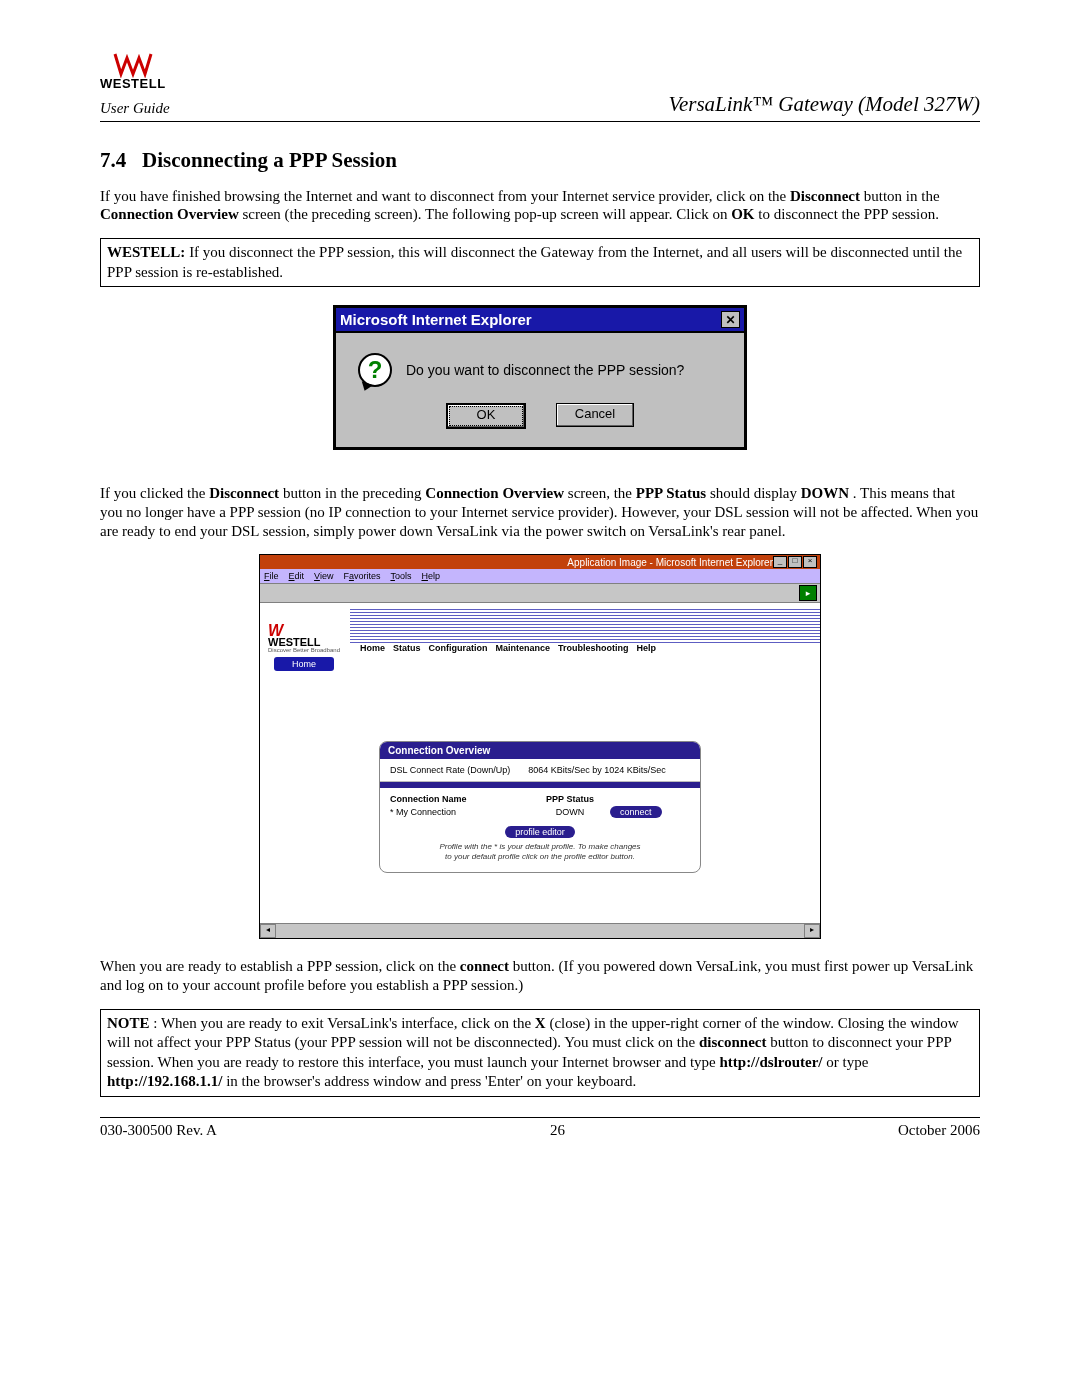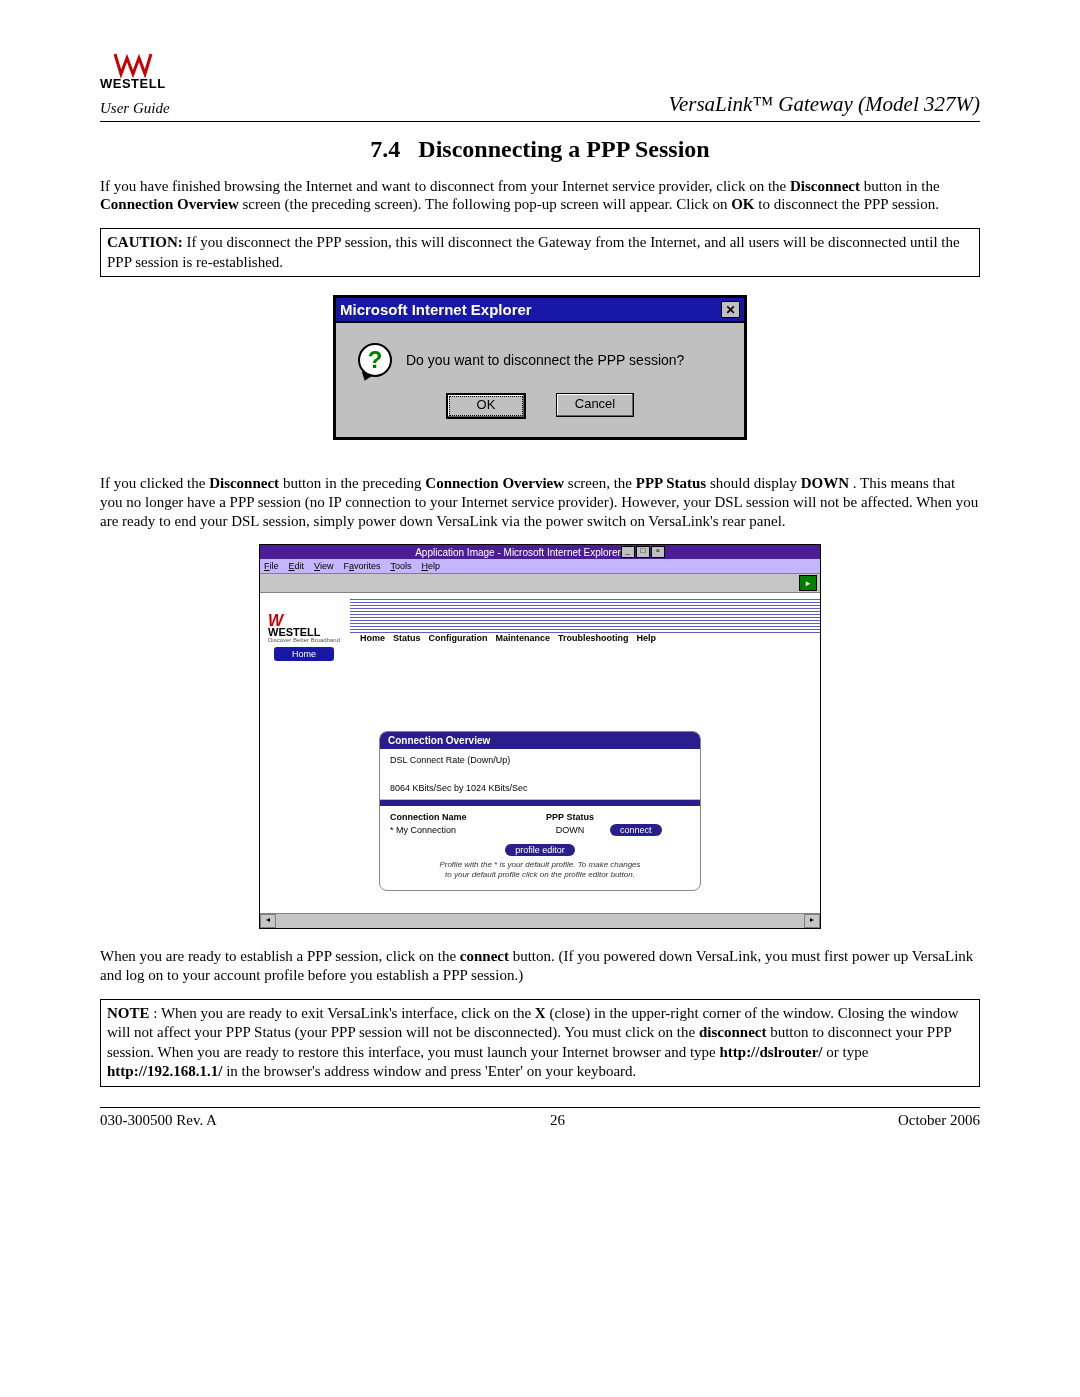--- a/index.html
+++ b/index.html
@@ -15,21 +15,21 @@
   .logo-w {
     width: 40px; height: 28px; position: relative;
   }
   .logo-w svg { width: 100%; height: 100%; }
   .logo-text { font-family: Arial, sans-serif; font-weight: bold; font-size: 13px; letter-spacing: 0.5px; }
   .header-left { font-style: italic; font-size: 15px; margin-top: 8px;}
   .header-right { font-style: italic; font-size: 21px; }
   .header-wrap { display:flex; flex-direction:column; }
   .headrow2 { display:flex; justify-content:space-between; border-bottom:1px solid #000; padding-bottom:4px; margin-top:2px;}
   h2.section-title {
-    font-size: 24px; font-weight: bold; margin: 14px 0 14px 0; text-align: center;
+    font-size: 21px; font-weight: bold; margin: 26px 0 14px 0;
   }
   p { margin: 0 0 14px 0; line-height: 1.25; }
   .caution-box, .note-box {
     border: 1px solid #000; padding: 4px 6px; margin: 8px 0 18px 0; line-height:1.3;
   }
   .dialog-fig {
     width: 408px; margin: 8px auto 34px auto; border: 3px solid #000;
   }
   .dialog-titlebar {
     background: #1818a8; color:#fff; font-family: Arial, sans-serif; font-weight:bold;
@@ -47,42 +47,42 @@
   .win-btn {
     width:76px; height:22px; background:#c0c0c0; border:1px solid #000;
     box-shadow: inset -1px -1px #606060, inset 1px 1px #fff;
     font-family:Arial,sans-serif; font-size:13px; text-align:center; line-height:20px;
   }
   .win-btn.default { outline:1px dotted #000; outline-offset:-4px; border:2px solid #000;}
   .browser-fig {
     width: 560px; margin: 12px auto 18px auto; border:1px solid #000; background:#c6c6c6;
     font-family: Arial, sans-serif;
   }
-  .ie-titlebar { background:#4c1d95; color:#fff; font-size:10px; padding:1px 3px; display:flex; justify-content:center; align-items:center;}
+  .ie-titlebar { background:#c2410c; color:#fff; font-size:10px; padding:1px 3px; display:flex; justify-content:flex-end; align-items:center;}
   .ie-sysbtns { display:flex; gap:1px;}
   .ie-sysbtn { width:12px; height:10px; background:#c0c0c0; border:1px solid #000; font-size:8px; line-height:8px; text-align:center; color:#000;}
   .ie-menubar { background:#c4b5fd; font-size:9px; padding:2px 4px; display:flex; gap:10px; border-bottom:1px solid #808080;}
   .ie-menubar span u { text-decoration:underline; }
   .ie-goline { display:flex; justify-content:flex-end; padding:1px 3px; border-bottom:1px solid #808080;}
   .go-btn { width:16px; height:14px; background:#008000; border:1px solid #000; color:#fff; font-size:9px; display:flex; align-items:center; justify-content:center;}
   .ie-content { background:#fff; min-height:320px; position:relative; }
   .ie-topbanner { height:48px; background:#fff; display:flex; align-items:flex-end; padding:4px 8px 0 8px; position:relative; overflow:hidden;}
   .banner-lines { position:absolute; left:90px; right:0; top:6px; bottom:12px;
     background: repeating-linear-gradient(to bottom, #1818a8 0 1px, transparent 1px 3px);
     opacity:0.7;
   }
   .banner-logo { display:flex; flex-direction:column; line-height:0.9; margin-bottom:2px;}
   .banner-logo .big { color:#c00; font-weight:bold; font-size:16px; font-style:italic;}
   .banner-logo .txt { font-weight:bold; font-size:11px;}
   .banner-logo .sub { font-size:6px; color:#555;}
   .banner-nav { position:absolute; left:100px; bottom:2px; display:flex; gap:8px; font-size:9px; font-weight:bold; color:#000; z-index:2;}
   .home-tab { background:#1818a8; color:#fff; font-size:9px; padding:2px 18px; margin:2px 0 0 14px; width:fit-content; border-radius:3px;}
   .connection-panel { width:320px; margin:70px auto 0 auto; border:1px solid #888; border-radius:8px; overflow:hidden; font-size:9px;}
   .cp-header { background:#2a1e8e; color:#fff; font-weight:bold; padding:3px 8px; font-size:10px;}
-  .cp-row { padding:6px 10px; display:flex; justify-content:flex-start; gap:18px; border-bottom:1px solid #bbb;flex-direction:column;}
+  .cp-row { padding:6px 10px; display:flex; justify-content:flex-start; gap:18px; border-bottom:1px solid #bbb;}
   .cp-grid { padding:6px 10px 10px 10px;}
   .cp-cols { display:flex; font-weight:bold; font-size:9px;}
   .cp-cols > div:nth-child(1){width:140px;}
   .cp-cols > div:nth-child(2){width:80px; text-align:center;}
   .cp-vals { display:flex; font-size:9px; align-items:center; margin-top:2px;}
   .cp-vals > div:nth-child(1){width:140px;}
   .cp-vals > div:nth-child(2){width:80px; text-align:center;}
   .pill-btn { background:#2a1e8e; color:#fff; border-radius:10px; padding:1px 10px; font-size:9px; display:inline-block;}
   .cp-center { text-align:center; margin-top:8px;}
   .cp-note { font-style:italic; font-size:8px; text-align:center; margin-top:4px; color:#333; line-height:1.2;}
@@ -123,21 +123,21 @@
   <span>If you have finished browsing the Internet and want to disconnect from your Internet service provider, click on the </span>
   <b>Disconnect</b>
   <span> button in the </span>
   <b>Connection Overview</b>
   <span> screen (the preceding screen). The following pop-up screen will appear. Click on </span>
   <b>OK</b>
   <span> to disconnect the PPP session.</span>
 </p>
 
 <div class="caution-box">
-  <b>CAUTION:</b>
+  <b>WESTELL:</b>
   <span> If you disconnect the PPP session, this will disconnect the Gateway from the Internet, and all users will be disconnected until the PPP session is re-established.</span>
 </div>
 
 <div class="dialog-fig">
   <div class="dialog-titlebar">
     <span>Microsoft Internet Explorer</span>
     <span class="close-box">✕</span>
   </div>
   <div class="dialog-body">
     <div class="dialog-row">

